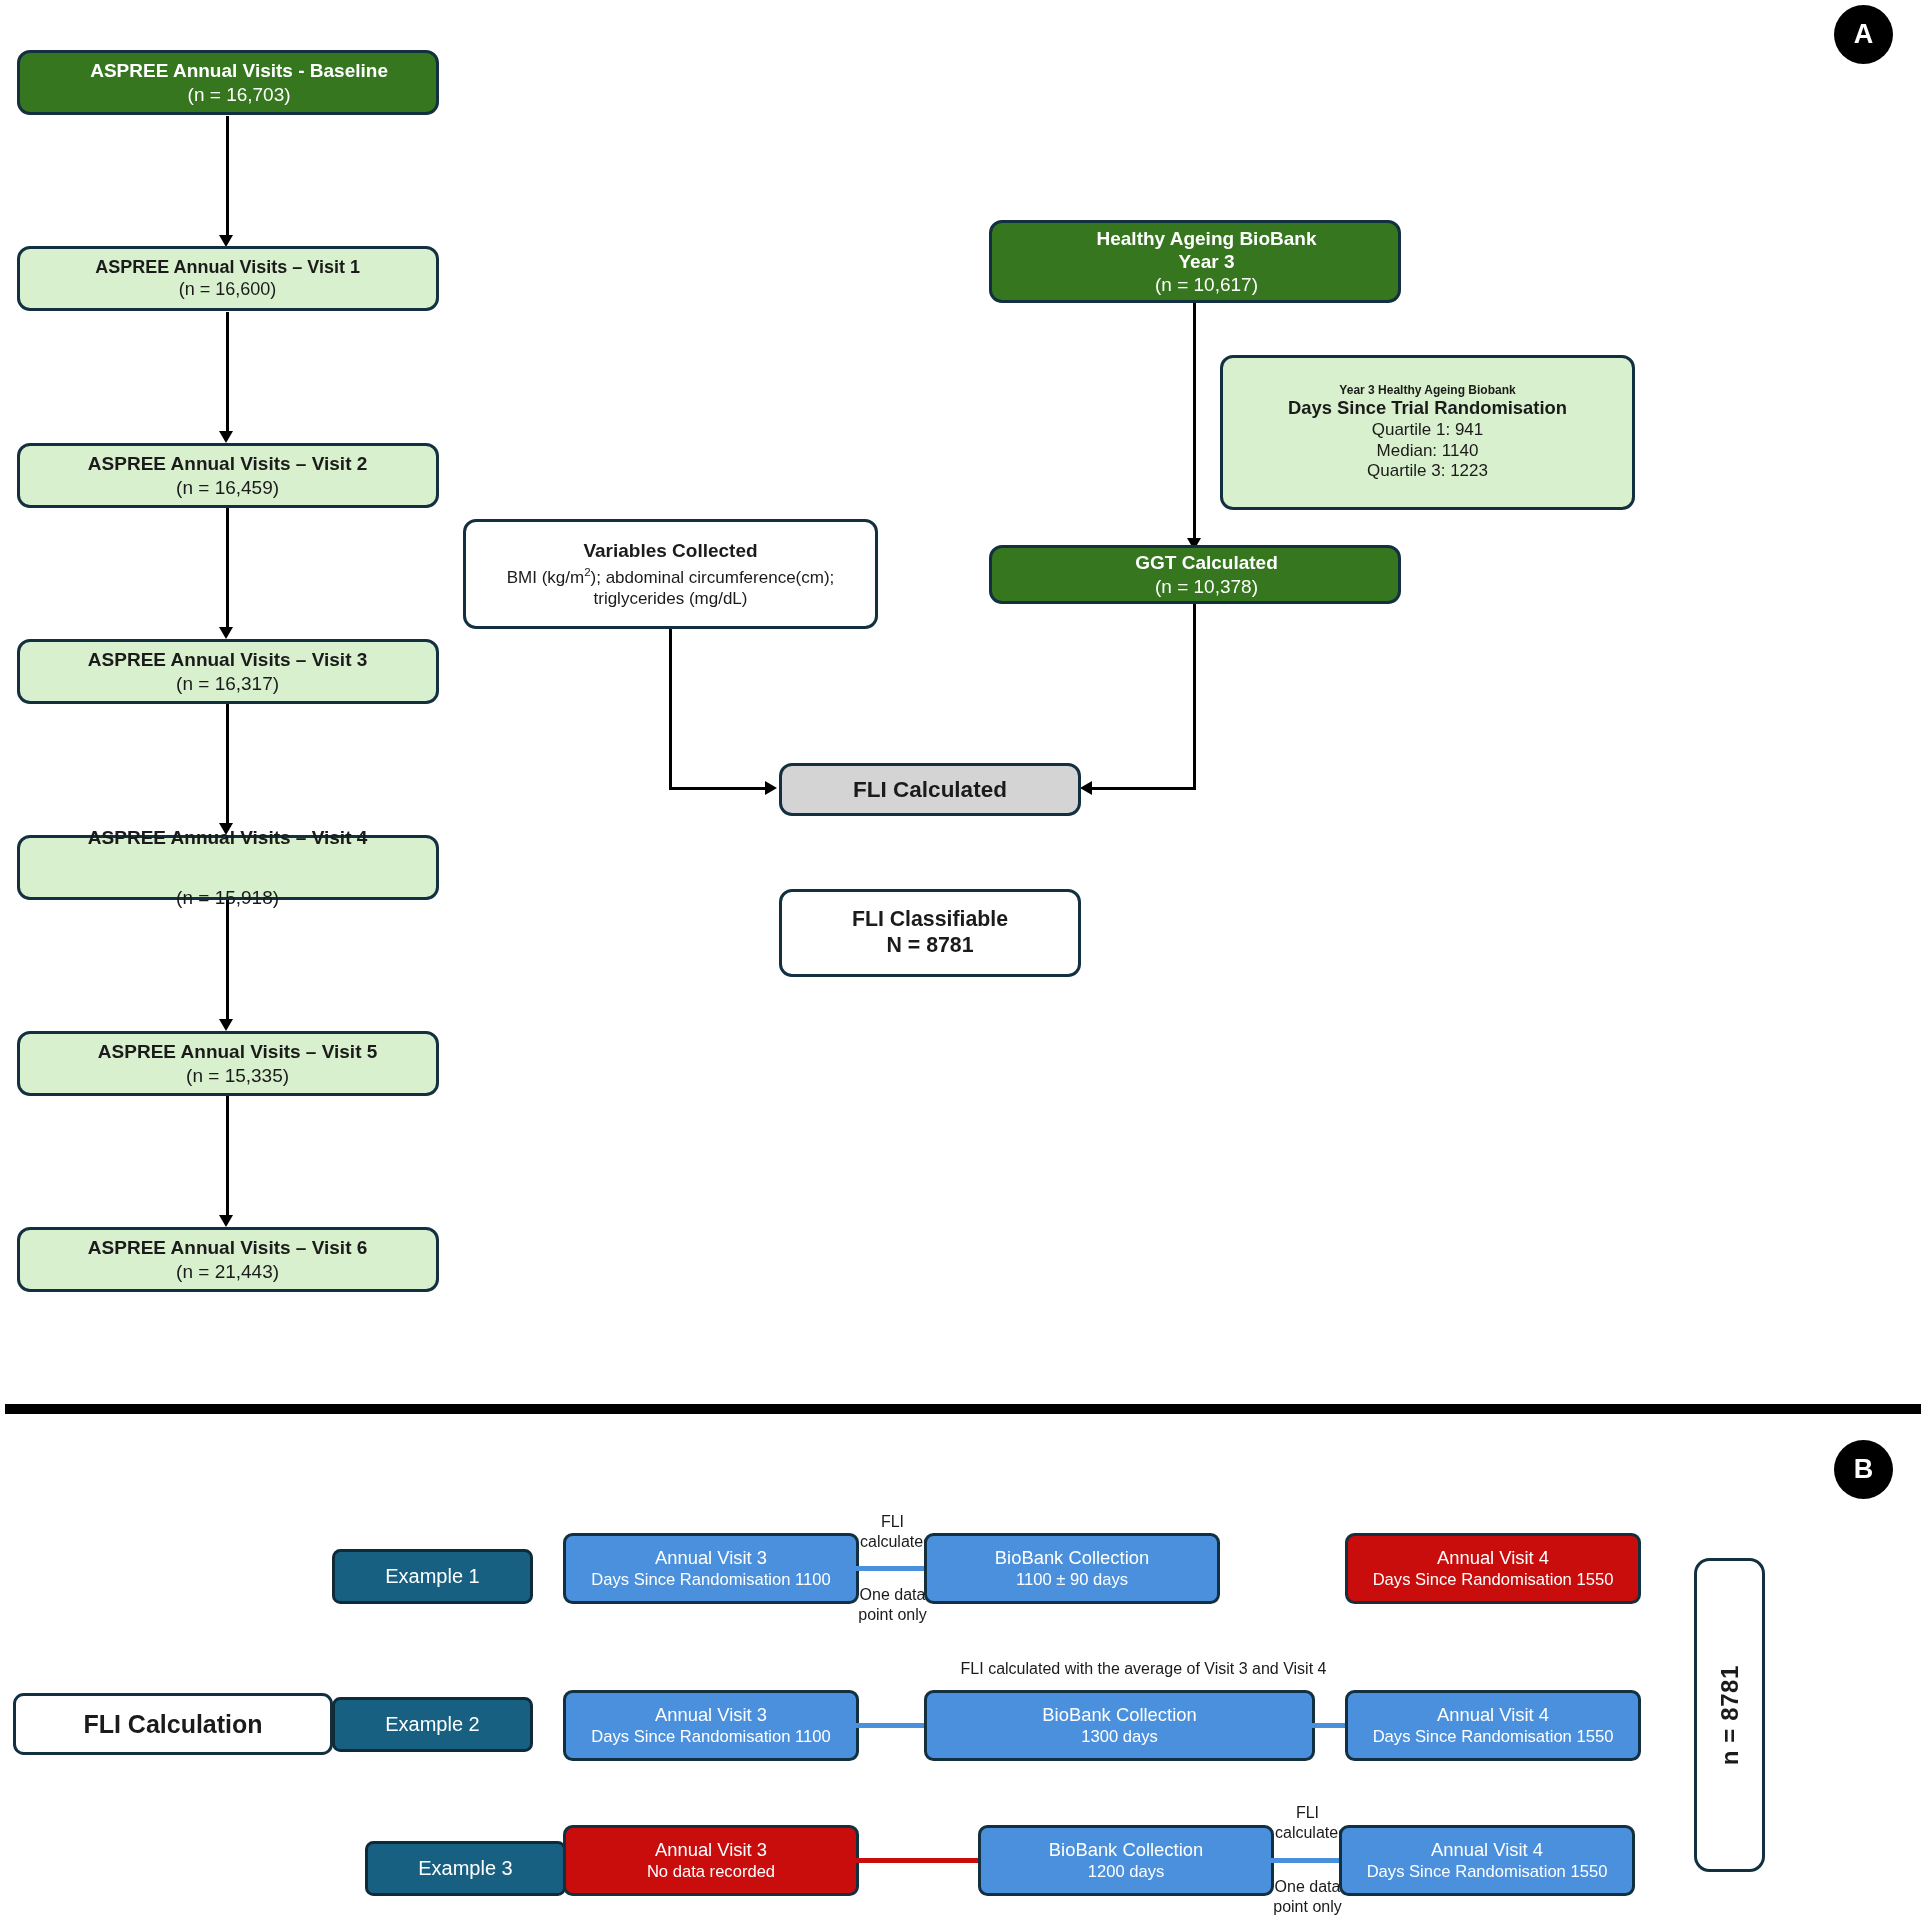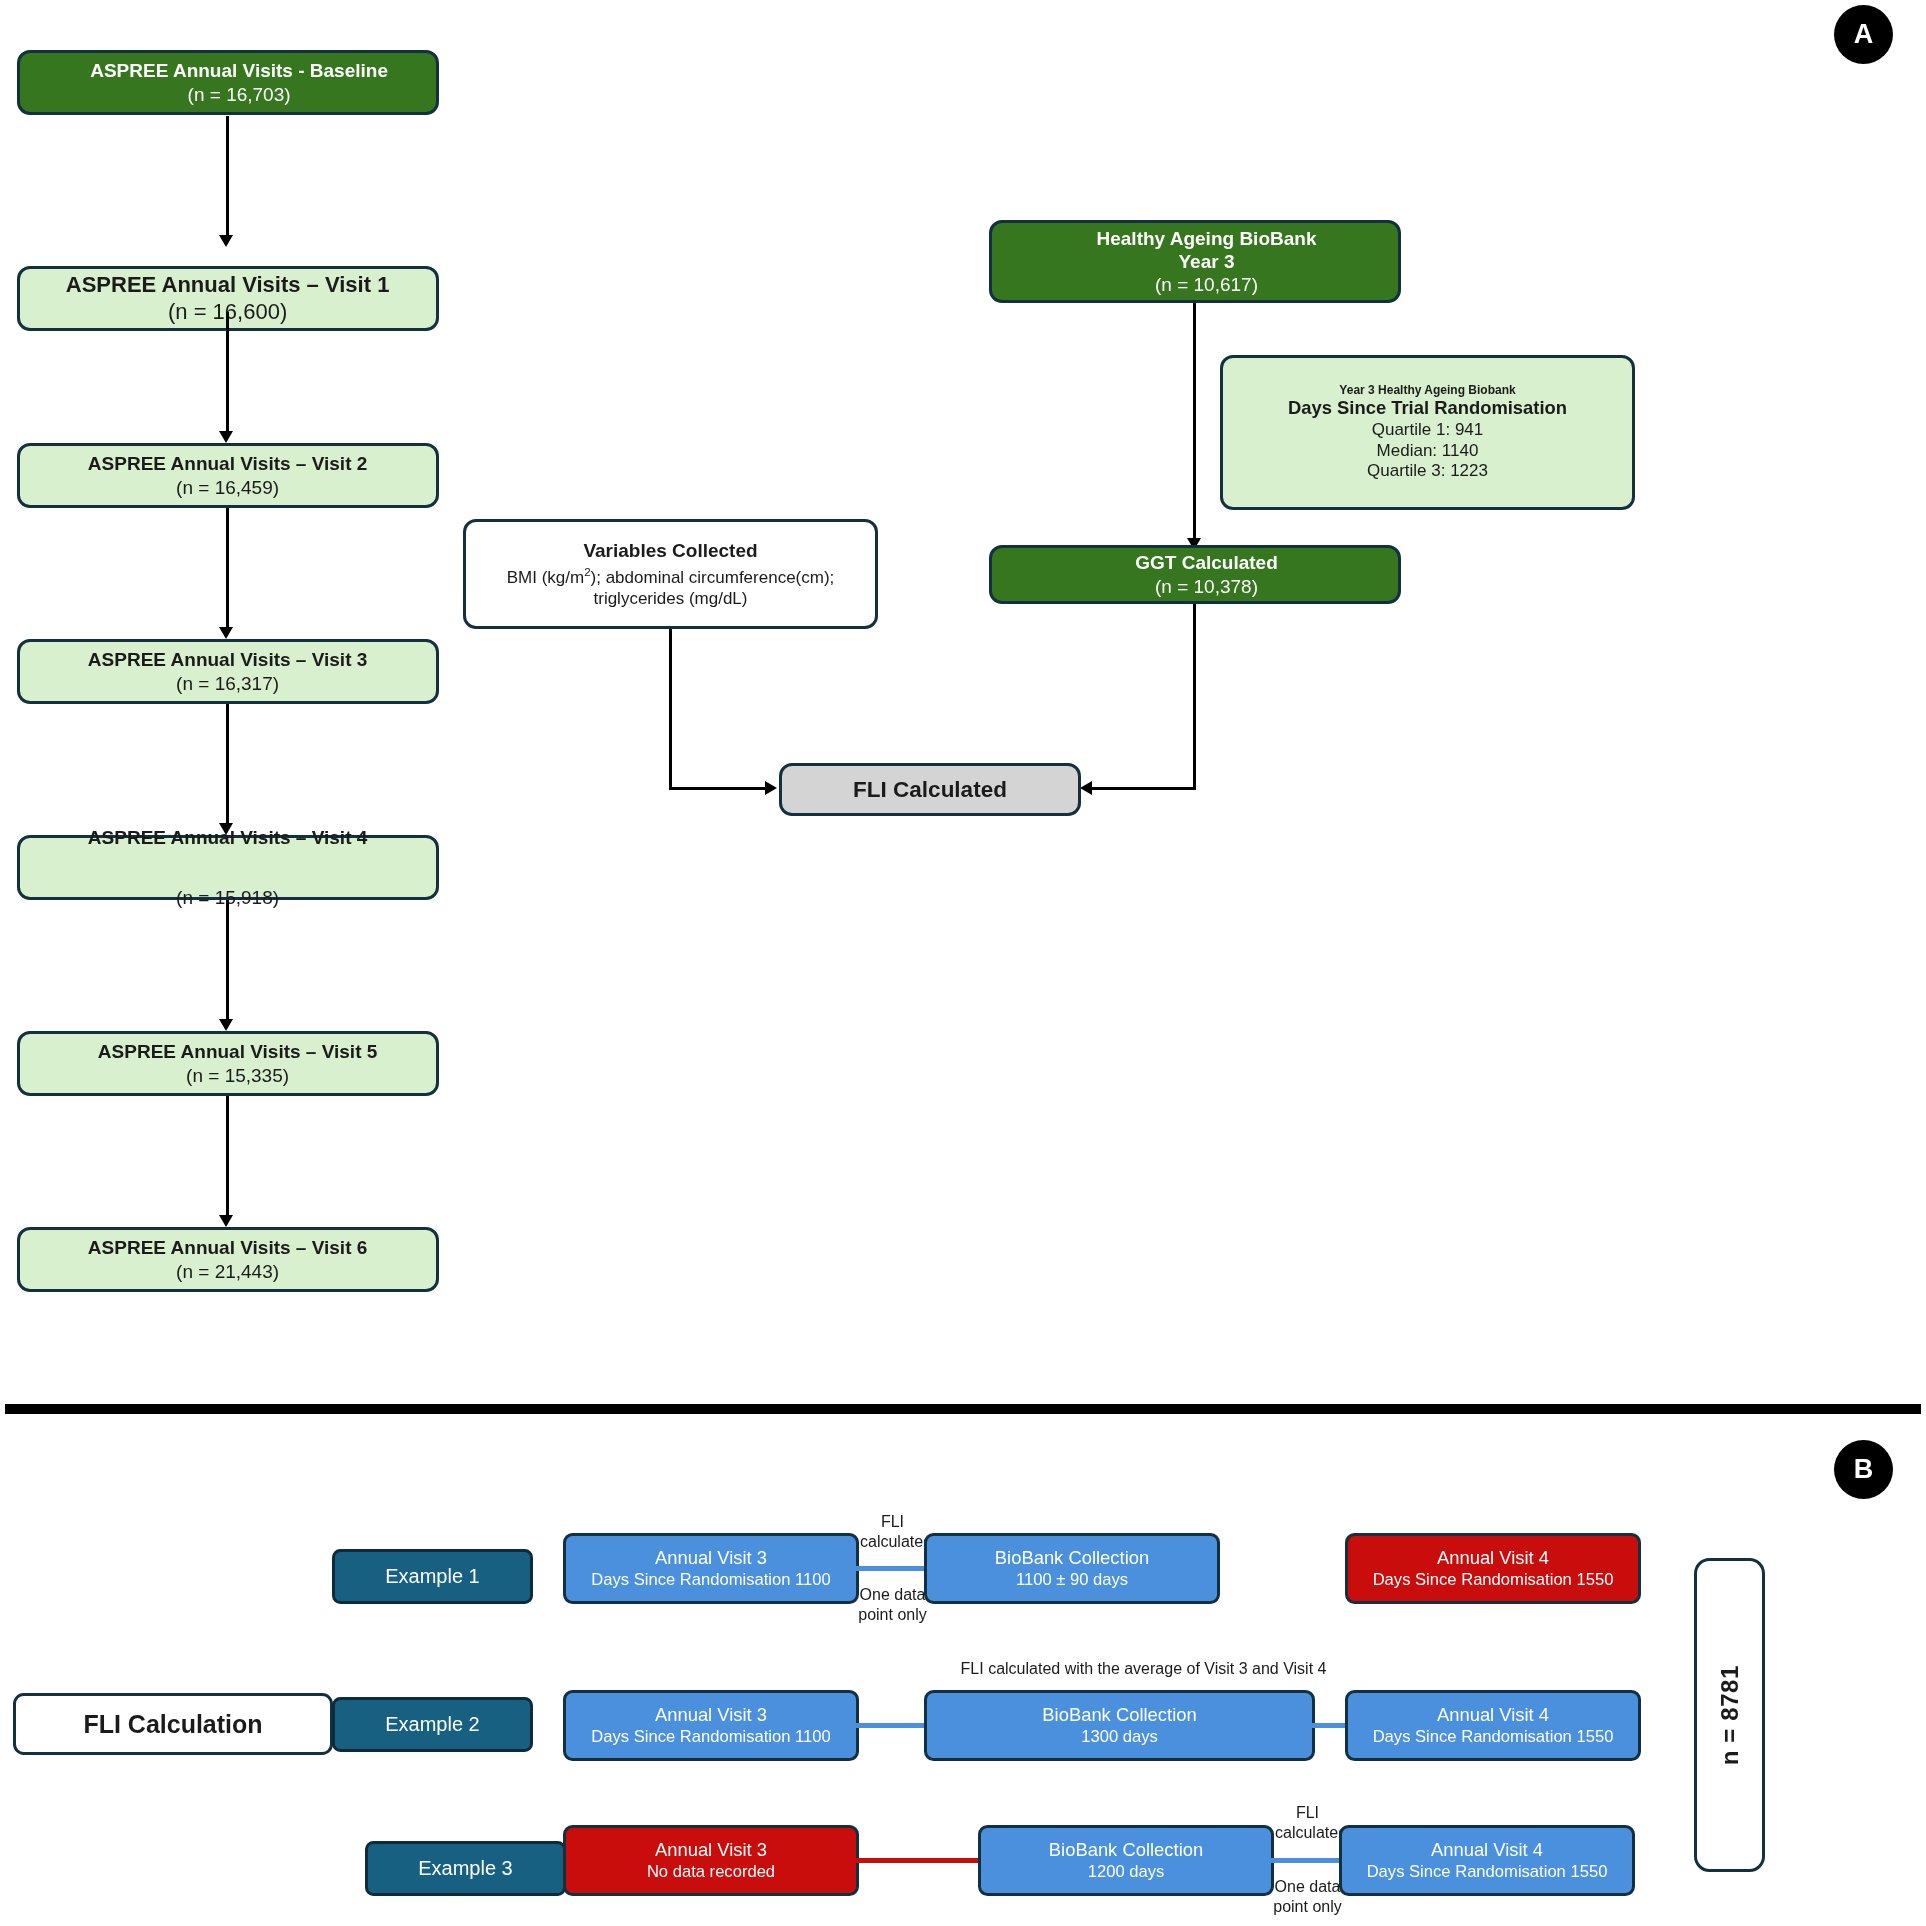--- a/index.html
+++ b/index.html
@@ -68,21 +68,21 @@
     <span>A</span>
   </div>
 
   <div class="box green-dark" style="left:16.6px;top:50px;width:422px;height:65px;font-size:19px;">
     <div class="ttl">ASPREE Annual Visits - Baseline</div>
     <div class="sub">(n = 16,703)</div>
   </div>
   <div class="vline" style="left:226px;top:116px;height:121px;"></div>
   <div class="arrow-down" style="left:219px;top:235px;"></div>
 
-  <div class="box green-light" style="left:16.6px;top:246px;width:422px;height:65px;font-size:22px;margin-top:20px;">
+  <div class="box green-light" style="left:16.6px;top:246px;width:422px;height:65px;font-size:18px;">
     <div class="ttl">ASPREE Annual Visits – Visit 1</div>
     <div class="sub">(n = 16,600)</div>
   </div>
   <div class="vline" style="left:226px;top:312px;height:121px;"></div>
   <div class="arrow-down" style="left:219px;top:431px;"></div>
 
   <div class="box green-light" style="left:16.6px;top:443px;width:422px;height:65px;font-size:19px;">
     <div class="ttl">ASPREE Annual Visits – Visit 2</div>
     <div class="sub">(n = 16,459)</div>
   </div>
@@ -149,20 +149,24 @@
   <div class="arrow-right" style="left:765px;top:781px;"></div>
 
   <div class="vline" style="left:1193px;top:604px;height:186px;"></div>
   <div class="hline" style="left:1092px;top:787px;width:104px;"></div>
   <div class="arrow-left" style="left:1080px;top:781px;"></div>
 
   <div class="box grey-box" style="left:779px;top:763px;width:302px;height:53px;font-size:22.5px;">
     <div class="ttl">FLI Calculated</div>
   </div>
 
+  <div class="box white-box" style="left:779px;top:889px;width:302px;height:88px;font-size:21.3px;">
+    <div class="ttl">FLI Classifiable</div>
+    <div class="ttl">N = 8781</div>
+  </div>
 
   <div class="divider" style="top:1404px;"></div>
 
   <div class="badge" style="left:1834px;top:1440px;">
     <span>B</span>
   </div>
 
   <div class="box white-box" style="left:13px;top:1693px;width:320px;height:62px;font-size:25px;border-radius:10.7px;">
     <div class="ttl">FLI Calculation</div>
   </div>

